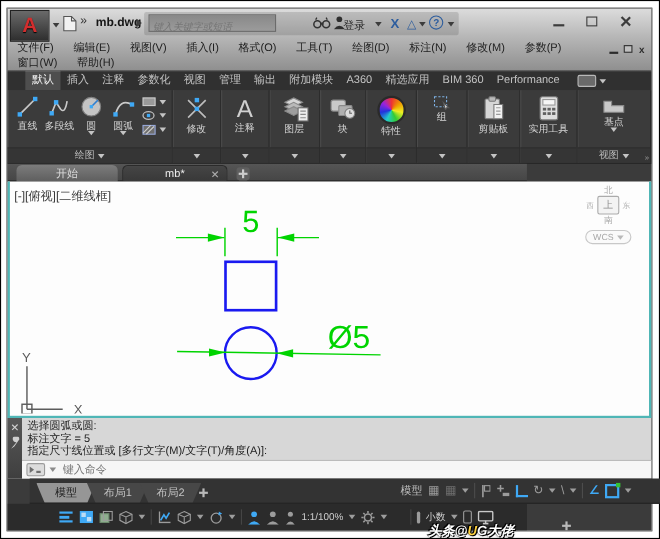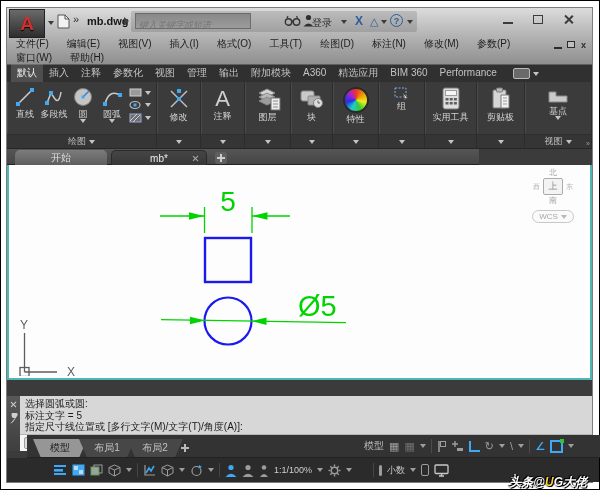--- a/index.html
+++ b/index.html
@@ -35,21 +35,21 @@
   .win-close:before,.win-close:after{content:"";position:absolute;left:5px;top:0;width:1.6px;height:11px;background:#3c3c3c;}
   .win-close:before{transform:rotate(45deg);} .win-close:after{transform:rotate(-45deg);}
   .menurow{position:absolute;left:0;width:585px;height:14px;display:flex;box-sizing:border-box;}
   .menurow.r1{top:29px;} .menurow.r2{top:43px;}
   .menu-item{font-size:10px;color:#1d1d1d;padding:0 9px;line-height:14px;white-space:nowrap;}
   .mwc{position:absolute;top:31px;} 
   .mwc-min{left:547px;width:8px;height:2px;background:#2c2c2c;margin-top:8px;}
   .mwc-rest{left:560px;width:8px;height:7px;border:1.2px solid #2c2c2c;margin-top:2px;box-sizing:border-box;background:#bfbfbf;}
   .mwc-x{left:574px;font-size:9px;font-weight:bold;color:#2c2c2c;line-height:12px;}
   
-  .rtabs{position:absolute;left:0;top:57px;width:585px;height:17px;background:#303030;display:flex;align-items:flex-end;padding-left:4px;box-sizing:border-box;}
+  .rtabs{position:absolute;left:0;top:57px;width:585px;height:17px;background:#303030;display:flex;align-items:flex-end;padding-left:16px;box-sizing:border-box;}
   .rtab{font-size:10px;color:#c3c3c3;padding:2px 6px 3px;line-height:12px;white-space:nowrap;}
   .rtab.active{background:#4e4e4e;color:#f2f2f2;border-top:1px solid #6e6e6e;}
   .rdisp{display:flex;align-items:center;gap:3px;margin-left:10px;margin-bottom:3px;}
   .rdisp-box{width:15px;height:9px;border:1px solid #b9b9b9;border-radius:2px;background:#6a6a6a;}
   .ribbon{position:absolute;left:0;top:74px;width:585px;height:67px;background:#3b3b3b;display:flex;border-bottom:1px solid #262626;box-sizing:border-box;}
   .panel{display:flex;flex-direction:column;border-right:1px solid #2c2c2c;box-shadow:inset 1px 0 0 #4a4a4a;box-sizing:border-box;}
   .pc{flex:1;display:flex;align-items:flex-start;justify-content:center;padding-top:2px;}
   .pf{height:13px;display:flex;align-items:center;justify-content:center;gap:3px;font-size:9px;color:#bdbdbd;background:#353535;border-top:1px solid #2e2e2e;position:relative;}
   .tool{display:flex;flex-direction:column;align-items:center;width:29px;padding-top:2px;}
   .tool .lbl,.bigtool .lbl{font-size:9px;color:#d4d4d4;line-height:10px;margin-top:1px;white-space:nowrap;}
@@ -75,21 +75,21 @@
     border-left:2px solid #4fb6b6;border-right:2px solid #4fb6b6;border-bottom:2px solid #4fb6b6;box-sizing:border-box;}
   .vplabel{position:absolute;left:4px;top:6px;font-size:11px;color:#3a3a3a;}
   .viewcube{position:absolute;right:10px;top:3px;width:54px;text-align:center;color:#a8a8a8;}
   .vc-n,.vc-s{font-size:8px;line-height:9px;}
   .vc-mid{display:flex;align-items:center;justify-content:center;gap:3px;margin:1px 0;}
   .vc-we{font-size:7px;color:#b4b4b4;}
   .vc-top{width:18px;height:15px;border:1px solid #ababab;background:#f3f3f3;color:#8e8e8e;font-size:9px;line-height:15px;border-radius:2px;}
   .wcs{display:inline-flex;align-items:center;gap:3px;margin-top:3px;border:1px solid #c8c8c8;border-radius:8px;
     padding:0 6px;font-size:8px;color:#a6a6a6;line-height:11px;background:#fafafa;}
   
-  .cmd{position:absolute;left:0;top:388px;width:585px;height:55px;background:#d7d7d7;}
+  .cmd{position:absolute;left:0;top:372px;width:585px;height:55px;background:#d7d7d7;}
   .cmd-side{position:absolute;left:0;top:0;width:13px;height:55px;background:linear-gradient(#585858,#3f3f3f);}
   .cmd-x{position:absolute;left:3px;top:5px;width:7px;height:7px;}
   .cmd-x:before,.cmd-x:after{content:"";position:absolute;left:3px;top:0;width:1.3px;height:7px;background:#d2d2d2;}
   .cmd-x:before{transform:rotate(45deg);} .cmd-x:after{transform:rotate(-45deg);}
   .cmd-hist{position:absolute;left:13px;top:0;width:572px;height:38px;padding:2px 5px;box-sizing:border-box;
     font-size:10px;line-height:11.5px;color:#1c1c1c;}
   .cmd-input{position:absolute;left:13px;top:38px;width:572px;height:17px;background:#f6f6f6;border-top:1px solid #b5b5b5;
     display:flex;align-items:center;gap:4px;padding-left:4px;box-sizing:border-box;}
   .cmd-badge{width:15px;height:10px;border:1px solid #9b9b9b;background:#dcdcdc;border-radius:2px;position:relative;}
   .cmd-badge:before{content:"";position:absolute;left:2px;top:2px;width:0;height:0;border-top:3px solid transparent;border-bottom:3px solid transparent;border-left:4px solid #6e6e6e;}
@@ -107,21 +107,21 @@
   .lplus:after{content:"";position:absolute;left:2px;top:5px;width:8px;height:2px;background:#b9b9b9;}
   .lright{position:absolute;right:38px;top:0;height:22px;display:flex;align-items:center;gap:5px;}
   .lright .sep{width:1px;height:14px;background:#4c4c4c;}
   .glyph{font-size:11px;color:#9c9c9c;line-height:12px;}
   .glyph.dim{color:#6f6f6f;} .glyph.blue{color:#3fa9f5;font-weight:bold;}
   .slab{font-size:10px;color:#bdbdbd;}
   .ortho{width:9px;height:9px;border-left:2px solid #3fa9f5;border-bottom:2px solid #3fa9f5;}
   .osnapbox{position:relative;width:9px;height:9px;border:2px solid #3fa9f5;}
   .osnapbox:after{content:"";position:absolute;right:-3px;top:-3px;width:4px;height:4px;background:#35c135;}
   
-  .sbar{position:absolute;left:0;top:450px;width:592px;height:24px;background:#2b2b2b;}
+  .sbar{position:absolute;left:0;top:450px;width:472px;height:24px;background:#2b2b2b;}
   .sbar-flex{position:absolute;left:46px;top:0;height:24px;display:flex;align-items:center;gap:5px;}
   .sbar .sep{width:1px;height:14px;background:#454545;}
   .scale{font-size:9px;color:#cfcfcf;white-space:nowrap;}
   .isol{width:3px;height:11px;border-radius:2px;background:#9c9c9c;}
   .sbox{width:6px;height:10px;border:1px solid #9c9c9c;border-radius:2px;}
   .wm{position:absolute;right:12px;top:16px;font-size:12px;font-weight:bold;color:#fff;white-space:nowrap;
     text-shadow:0 0 2px #000,1px 1px 0 #000,-1px -1px 0 #000;font-style:italic;}
   .wm .u{color:#ffd23f;}
 </style>
 </head>
@@ -357,20 +357,37 @@
           <path d="M9,6 l5,5 l-2,0 l-1,2 z" fill="#d9d9d9" stroke="#555"></path>
         </svg>
         <span class="lbl">组</span>
       </div>
         </div>
       <div class="pf">
           <span class="tri lt"></span>
         </div>
     </div>
 
+    <div class="panel" style="width:48px">
+      <div class="pc">
+          <div class="bigtool">
+        <svg width="20" height="24">
+          <rect x="2" y="3" width="13" height="18" rx="1" fill="#d6d6d6" stroke="#7a7a7a"></rect>
+          <rect x="5.5" y="1" width="6" height="4" rx="1" fill="#b9b9b9" stroke="#7a7a7a"></rect>
+          <path d="M10,8 h8 v13 h-8 z" fill="#f2f2f2" stroke="#7a7a7a"></path>
+          <path d="M12,11 h4 M12,14 h4 M12,17 h4" stroke="#9a9a9a" stroke-width="1"></path>
+        </svg>
+        <span class="lbl">剪贴板</span>
+      </div>
+        </div>
+      <div class="pf">
+          <span class="tri lt"></span>
+        </div>
+    </div>
+
     <div class="panel" style="width:52px">
       <div class="pc">
           <div class="bigtool">
         <svg width="20" height="24">
           <rect x="2" y="1" width="16" height="21" rx="2" fill="#dedede" stroke="#7a7a7a"></rect>
           <rect x="4.5" y="3.5" width="11" height="5" fill="#f6f6f6" stroke="#9a9a9a"></rect>
           <g fill="#5f5f5f">
             <rect x="4.5" y="11" width="3" height="2.5"></rect>
                 <rect x="8.7" y="11" width="3" height="2.5"></rect>
                 <rect x="12.9" y="11" width="3" height="2.5"></rect>
@@ -380,37 +397,20 @@
           </g>
         </svg>
         <span class="lbl">实用工具</span>
       </div>
         </div>
       <div class="pf">
           <span class="tri lt"></span>
         </div>
     </div>
 
-    <div class="panel" style="width:48px">
-      <div class="pc">
-          <div class="bigtool">
-        <svg width="20" height="24">
-          <rect x="2" y="3" width="13" height="18" rx="1" fill="#d6d6d6" stroke="#7a7a7a"></rect>
-          <rect x="5.5" y="1" width="6" height="4" rx="1" fill="#b9b9b9" stroke="#7a7a7a"></rect>
-          <path d="M10,8 h8 v13 h-8 z" fill="#f2f2f2" stroke="#7a7a7a"></path>
-          <path d="M12,11 h4 M12,14 h4 M12,17 h4" stroke="#9a9a9a" stroke-width="1"></path>
-        </svg>
-        <span class="lbl">剪贴板</span>
-      </div>
-        </div>
-      <div class="pf">
-          <span class="tri lt"></span>
-        </div>
-    </div>
-
     <div class="panel" style="flex:1">
       <div class="pc">
           <div class="bigtool">
         <svg width="24" height="18">
           <path d="M3,15 L3,5 L10,5 L10,9 L21,9 L21,15 Z" fill="#c9c9c9" stroke="#8a8a8a"></path>
         </svg>
         <span class="lbl">基点</span>
         <span class="tri lt"></span>
       </div>
         </div>
@@ -458,20 +458,21 @@
       </g>
 
       <g stroke="#5c5c5c" fill="none" stroke-width="1.3">
         <line x1="15.5" y1="168" x2="15.5" y2="207"></line>
         <line x1="15.5" y1="207" x2="48" y2="207"></line>
         <rect x="11" y="202.5" width="9" height="9"></rect>
         <text x="15" y="164" text-anchor="middle" font-size="12" fill="#5c5c5c" stroke="none">Y</text>
         <text x="58" y="211" font-size="12" fill="#5c5c5c" stroke="none">X</text>
       </g>
     </svg>
+    <span class="vplabel">[-][俯视][二维线框]</span>
     <div class="viewcube">
       <div class="vc-n">北</div>
       <div class="vc-mid">
         <span class="vc-we">西</span>
         <span class="vc-top">上</span>
         <span class="vc-we">东</span>
       </div>
       <div class="vc-s">南</div>
       <span class="wcs">
         <span>WCS</span>

